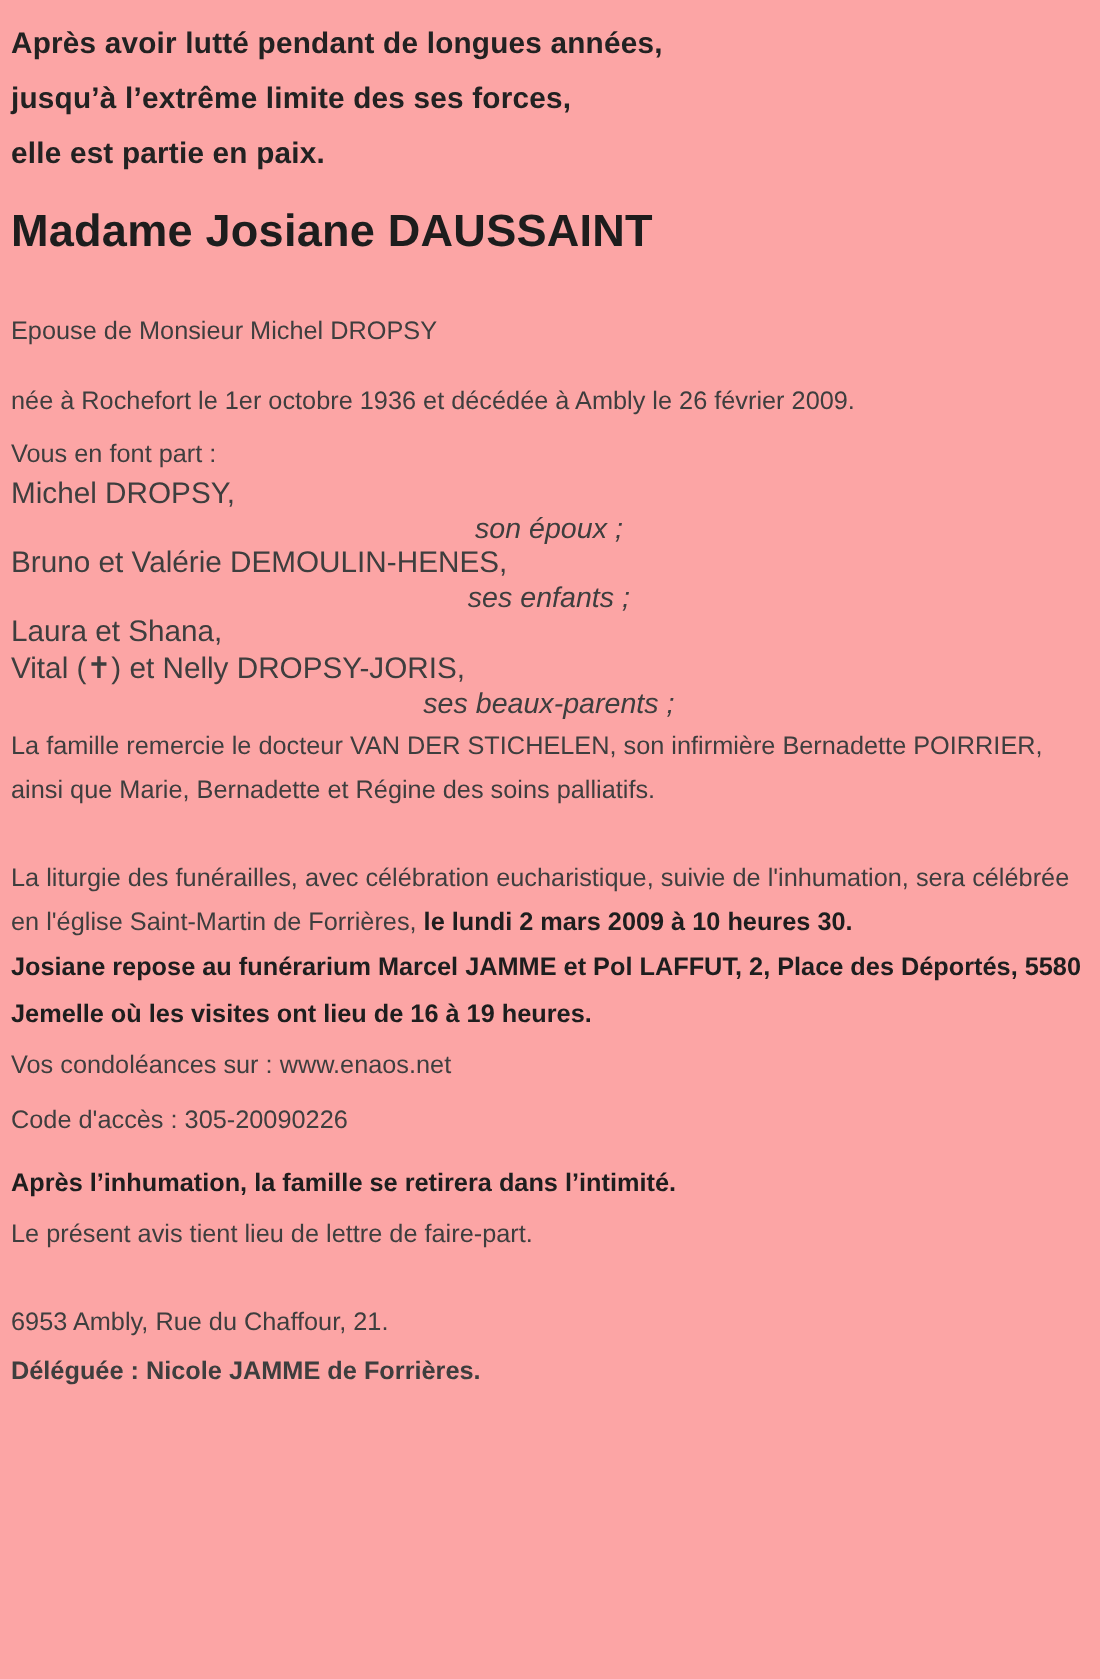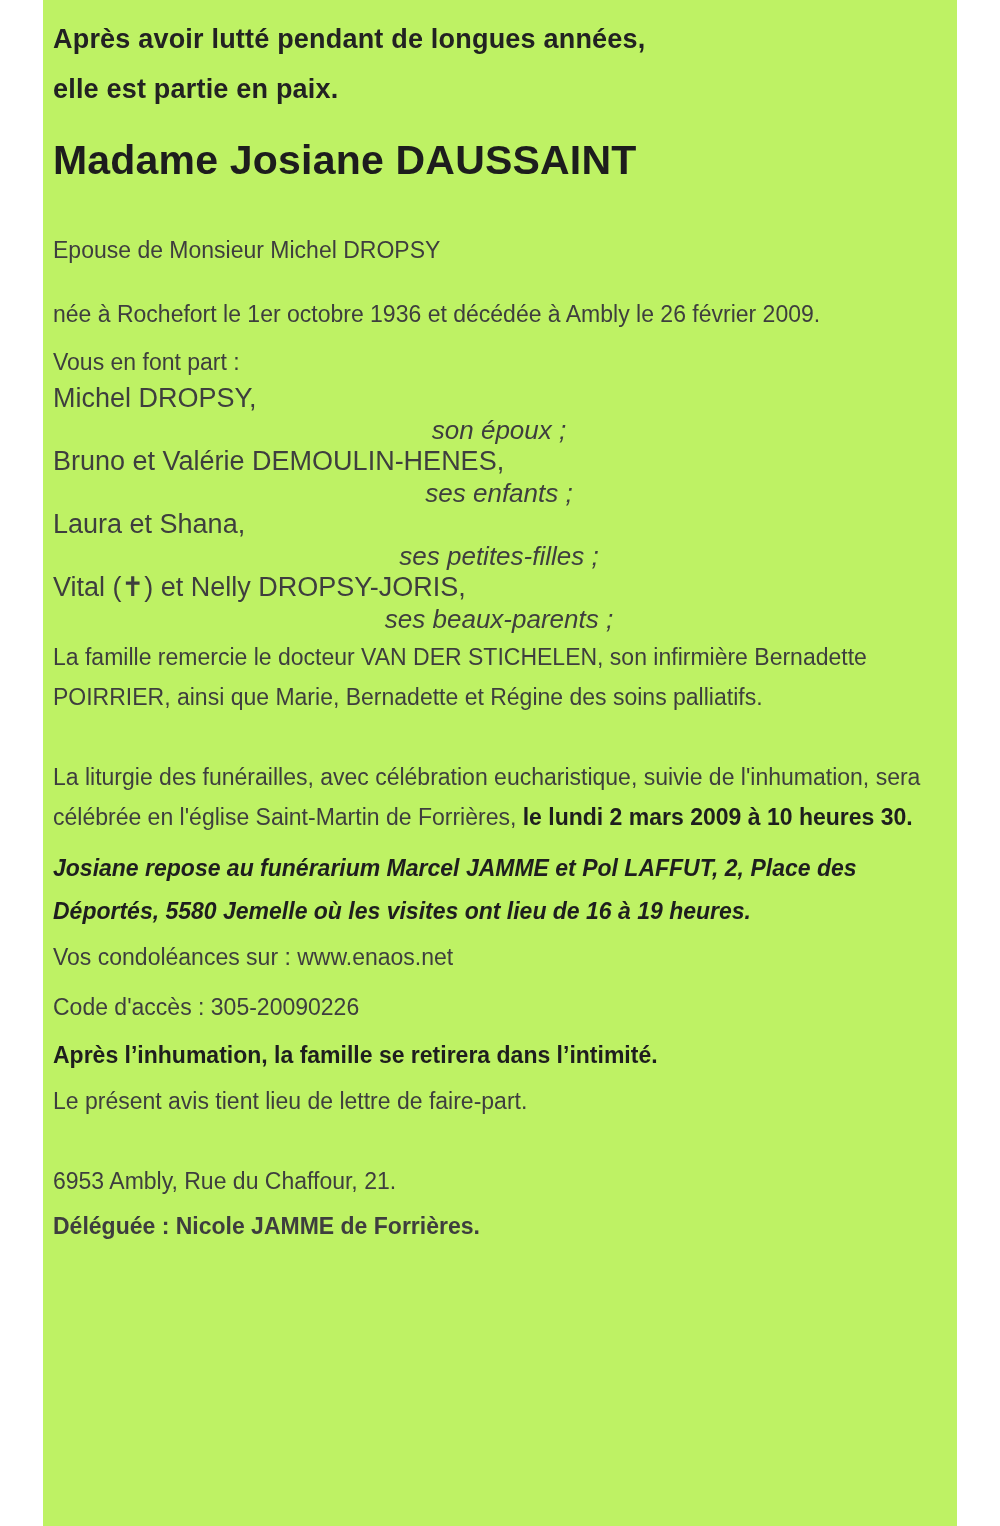--- a/index.html
+++ b/index.html
@@ -1,22 +1,22 @@
 <!DOCTYPE html>
 <html><head>
 <meta charset="utf-8">
 <style>
   * { box-sizing: border-box; }
   html, body { margin: 0; padding: 0; background: #ffffff; }
   .page {
     position: relative;
-    width: 914px;
+    width: 1000px;
     min-height: 1526px;
     margin: 0 auto;
-    background: #bef264;
+    background: #fca5a5;
     font-family: "Liberation Sans", "DejaVu Sans", sans-serif;
     color: #3e3e3e;
     padding: 14px 12px 0 10px;
     overflow: hidden;
   }
   p { margin: 0; }
   .intro p {
     font-size: 27px;
     font-weight: 700;
     color: #222222;
@@ -47,35 +47,36 @@
     font-style: italic;
     text-align: center;
     color: #3e3e3e;
   }
   .families  { margin-top: 2px; }
   .thanks    { margin-top: 3px; }
   .liturgy   { margin-top: 40px; }
   .liturgy .bold-inline { font-weight: 700; color: #1e1e1e; }
   .bold-line { font-weight: 700; color: #1e1e1e; }
   .reunion     { margin-top: 8px; }
-  .funerarium  { margin-top: 10px; line-height: 43px; font-style: italic; }
+  .funerarium  { line-height: 43px; }
   .condolences { margin-top: 4px; }
   .access      { margin-top: 10px; }
-  .privacy     { margin-top: 8px; }
+  .privacy     { margin-top: 18px; }
   .fairepart   { margin-top: 6px; }
   .address     { margin-top: 40px; }
   .delegate    { margin-top: 5px; font-weight: bold; }
 </style>
 </head>
 <body>
 
 <div class="page">
 
   <section class="intro">
     <p>Après avoir lutté pendant de longues années,</p>
+    <p>jusqu’à l’extrême limite des ses forces,</p>
     <p>elle est partie en paix.</p>
   </section>
 
   <h1 class="title">Madame Josiane DAUSSAINT</h1>
 
   <p class="body-text spouse">Epouse de Monsieur Michel DROPSY</p>
 
   <p class="body-text birth-death">née à Rochefort le 1er octobre 1936 et décédée à Ambly le 26 février 2009.</p>
 
   <p class="body-text announce">Vous en font part :</p>
@@ -84,21 +85,20 @@
     <div class="relative-row">
       <div class="relative-name">Michel DROPSY,</div>
       <div class="relative-relation">son époux ;</div>
     </div>
     <div class="relative-row">
       <div class="relative-name">Bruno et Valérie DEMOULIN-HENES,</div>
       <div class="relative-relation">ses enfants ;</div>
     </div>
     <div class="relative-row">
       <div class="relative-name">Laura et Shana,</div>
-      <div class="relative-relation">ses petites-filles ;</div>
     </div>
     <div class="relative-row">
       <div class="relative-name">Vital (✝) et Nelly DROPSY-JORIS,</div>
       <div class="relative-relation">ses beaux-parents ;</div>
     </div>
   </div>
 
 
   <p class="body-text thanks">La famille remercie le docteur VAN DER STICHELEN, son infirmière Bernadette POIRRIER, ainsi que Marie, Bernadette et Régine des soins palliatifs.</p>
 

